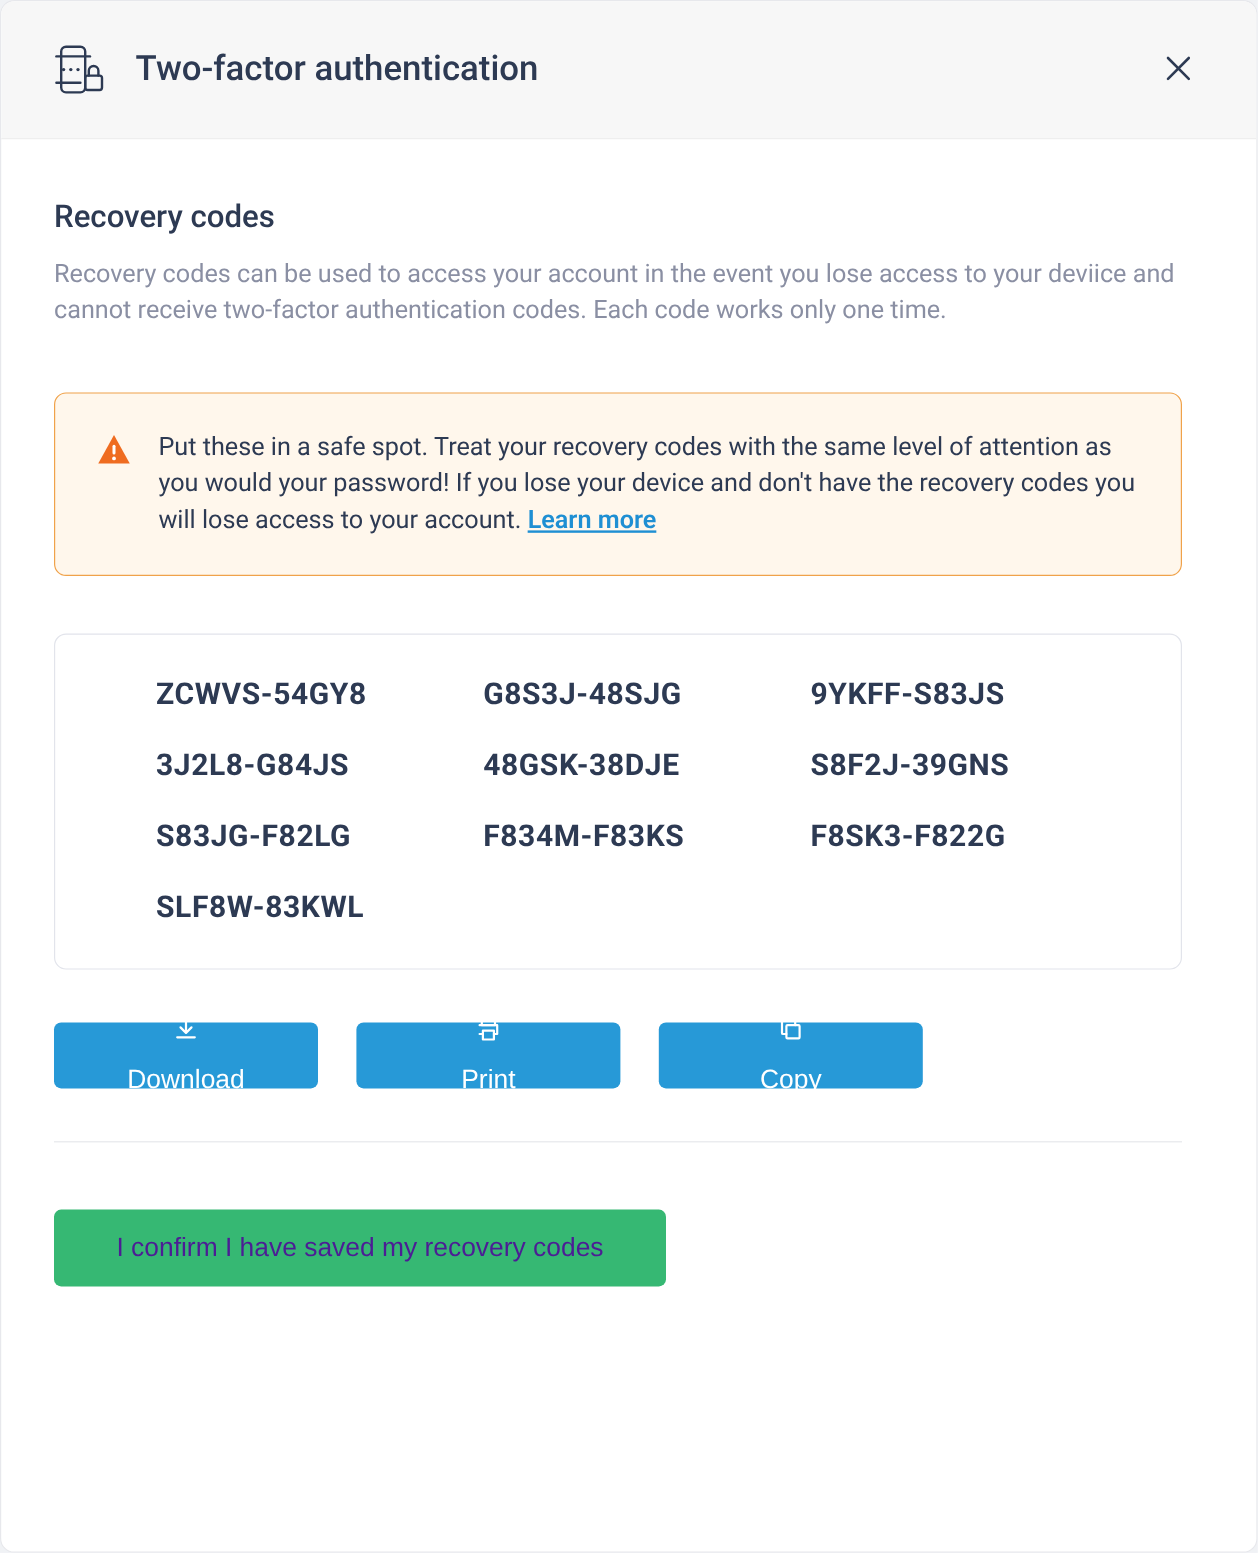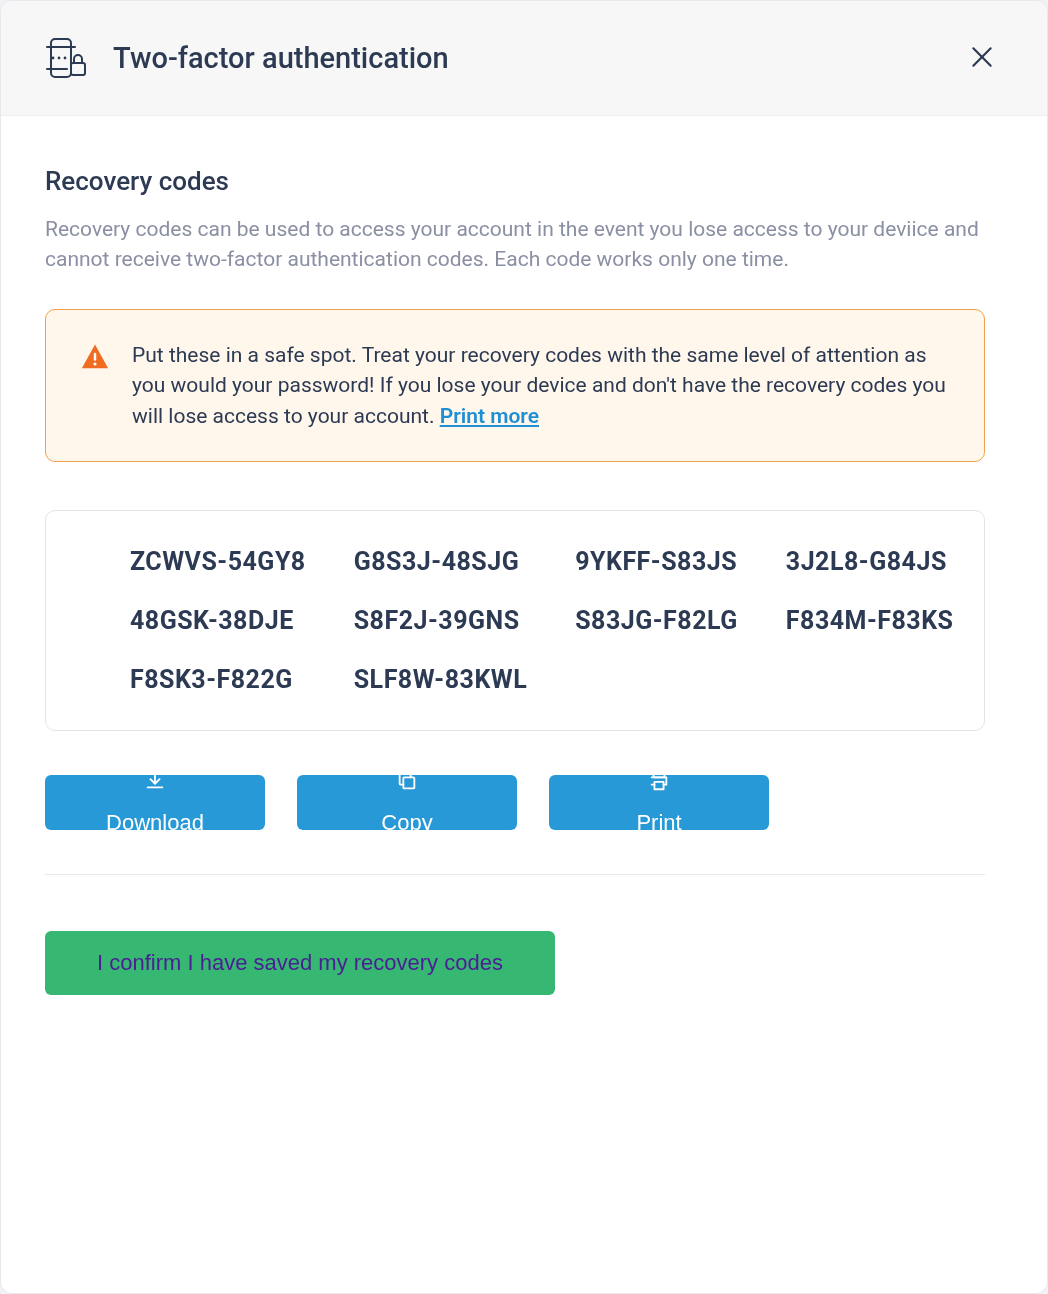--- a/index.html
+++ b/index.html
@@ -63,21 +63,21 @@
   .section-title {
     font-size: 26px;
     font-weight: 500;
     color: #2d3a53;
     margin-bottom: 18px;
   }
   .section-desc {
     font-size: 21px;
     line-height: 1.45;
     color: #8a8fa3;
-    margin-bottom: 34px;
+    margin-bottom: 52px;
     max-width: 960px;
   }
 
   .warning-box {
     border: 1.5px solid #f0a24a;
     background: #fff7ec;
     border-radius: 10px;
     padding: 30px 34px;
     display: flex;
     align-items: flex-start;
@@ -104,21 +104,21 @@
   }
 
   .codes-box {
     border: 1.5px solid #e2e4eb;
     border-radius: 10px;
     padding: 36px 84px;
     margin-bottom: 44px;
   }
   .codes-grid {
     display: grid;
-    grid-template-columns: 1fr 1fr 1fr 1fr;
+    grid-template-columns: 1fr 1fr 1fr;
     column-gap: 48px;
     row-gap: 30px;
   }
   .code-item {
     font-size: 25px;
     font-weight: 700;
     color: #2d3a53;
     letter-spacing: 0.5px;
     white-space: nowrap;
   }
@@ -202,21 +202,21 @@
 
     <div class="warning-box">
       <span class="warning-icon">
         <svg viewBox="0 0 24 24">
           <path d="M12 2 L22.5 21 H1.5 Z" fill="#ef6c20"></path>
           <rect x="11" y="8.5" width="2" height="6.5" fill="#ffffff" rx="1"></rect>
           <circle cx="12" cy="17.6" r="1.25" fill="#ffffff"></circle>
         </svg>
       </span>
       <p class="warning-text">
-        <span>Put these in a safe spot. Treat your recovery codes with the same level of attention as you would your password! If you lose your device and don't have the recovery codes you will lose access to your account. </span><a>Print more</a>
+        <span>Put these in a safe spot. Treat your recovery codes with the same level of attention as you would your password! If you lose your device and don't have the recovery codes you will lose access to your account. </span><a>Learn more</a>
       </p>
     </div>
 
     <div class="codes-box">
       <div class="codes-grid">
         <div class="code-item">ZCWVS-54GY8</div>
         <div class="code-item">G8S3J-48SJG</div>
         <div class="code-item">9YKFF-S83JS</div>
         <div class="code-item">3J2L8-G84JS</div>
         <div class="code-item">48GSK-38DJE</div>
@@ -235,36 +235,36 @@
             <path d="M12 3 v11"></path>
             <path d="M7 10 l5 5 5-5"></path>
             <path d="M4 19 h16"></path>
           </svg>
         </span>
         <span>Download</span>
       </button>
       <button class="action-btn">
         <span>
           <svg viewBox="0 0 24 24" fill="none" stroke="#ffffff" stroke-width="2" stroke-linecap="round" stroke-linejoin="round">
-            <rect x="8" y="8" width="12" height="12" rx="1"></rect>
-            <path d="M16 8 V5 a1 1 0 0 0 -1 -1 H5 a1 1 0 0 0 -1 1 v10 a1 1 0 0 0 1 1 h3"></path>
-          </svg>
-        </span>
-        <span>Copy</span>
-      </button>
-      <button class="action-btn">
-        <span>
-          <svg viewBox="0 0 24 24" fill="none" stroke="#ffffff" stroke-width="2" stroke-linecap="round" stroke-linejoin="round">
             <rect x="6" y="3" width="12" height="5"></rect>
             <path d="M4 8 h16 v8 h-3"></path>
             <path d="M4 16 h3"></path>
             <rect x="7" y="13" width="10" height="8"></rect>
           </svg>
         </span>
         <span>Print</span>
       </button>
+      <button class="action-btn">
+        <span>
+          <svg viewBox="0 0 24 24" fill="none" stroke="#ffffff" stroke-width="2" stroke-linecap="round" stroke-linejoin="round">
+            <rect x="8" y="8" width="12" height="12" rx="1"></rect>
+            <path d="M16 8 V5 a1 1 0 0 0 -1 -1 H5 a1 1 0 0 0 -1 1 v10 a1 1 0 0 0 1 1 h3"></path>
+          </svg>
+        </span>
+        <span>Copy</span>
+      </button>
     </div>
 
     <hr class="divider">
 
     <button class="confirm-btn">I confirm I have saved my recovery codes</button>
   </div>
 </div>
 
 </body></html>

